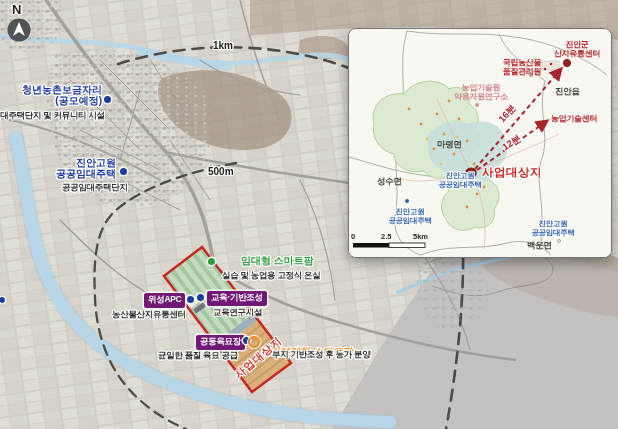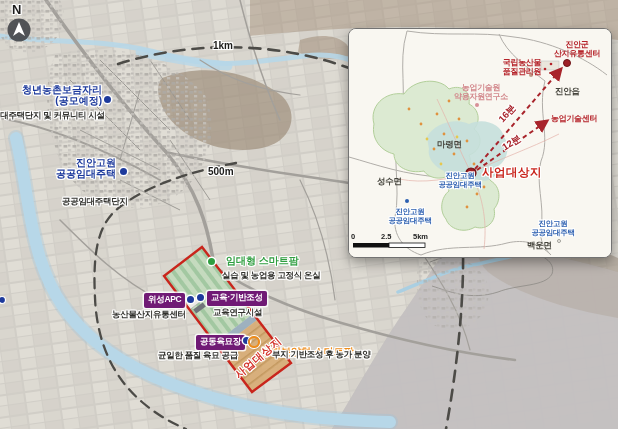--- a/index.html
+++ b/index.html
@@ -141,24 +141,24 @@
     <div>(공모예정)</div>
   </div>
   <div class="dot" style="left:104px;top:96px;"></div>
   <div class="abs mdesc halo" style="left:-8px;top:110px;">임대주택단지 및 커뮤니티 시설</div>
 
   <div class="abs mblue halo" style="left:20px;top:157px;width:96px;text-align:right;">
     <div>진안고원</div>
     <div>공공임대주택</div>
   </div>
   <div class="dot" style="left:120px;top:168px;"></div>
-  <div class="abs mdesc halo" style="left:62px;top:196px;">공공임대주택단지</div>
+  <div class="abs mdesc halo" style="left:62px;top:182px;">공공임대주택단지</div>
 
   <div class="dot gdot" style="left:208px;top:258px;"></div>
-  <div class="abs mgreen halo" style="left:218px;top:254px;padding-left:8px;">임대형 스마트팜</div>
+  <div class="abs mgreen halo" style="left:233px;top:254px;padding-left:8px;">임대형 스마트팜</div>
   <div class="abs mdesc halo" style="left:222px;top:270px;">실습 및 농업용 고정식 온실</div>
 
   <div class="chip" style="left:144px;top:293px;">위성APC</div>
   <div class="dot" style="left:187px;top:296px;"></div>
   <div class="dot" style="left:197px;top:294px;"></div>
   <div class="chip" style="left:207px;top:291px;">교육·기반조성</div>
   <div class="abs mdesc halo" style="left:112px;top:309px;">농산물산지유통센터</div>
   <div class="abs mdesc halo" style="left:213px;top:307px;">교육연구시설</div>
 
   <div class="chip" style="left:196px;top:335px;text-align:right;">공동육묘장</div>

